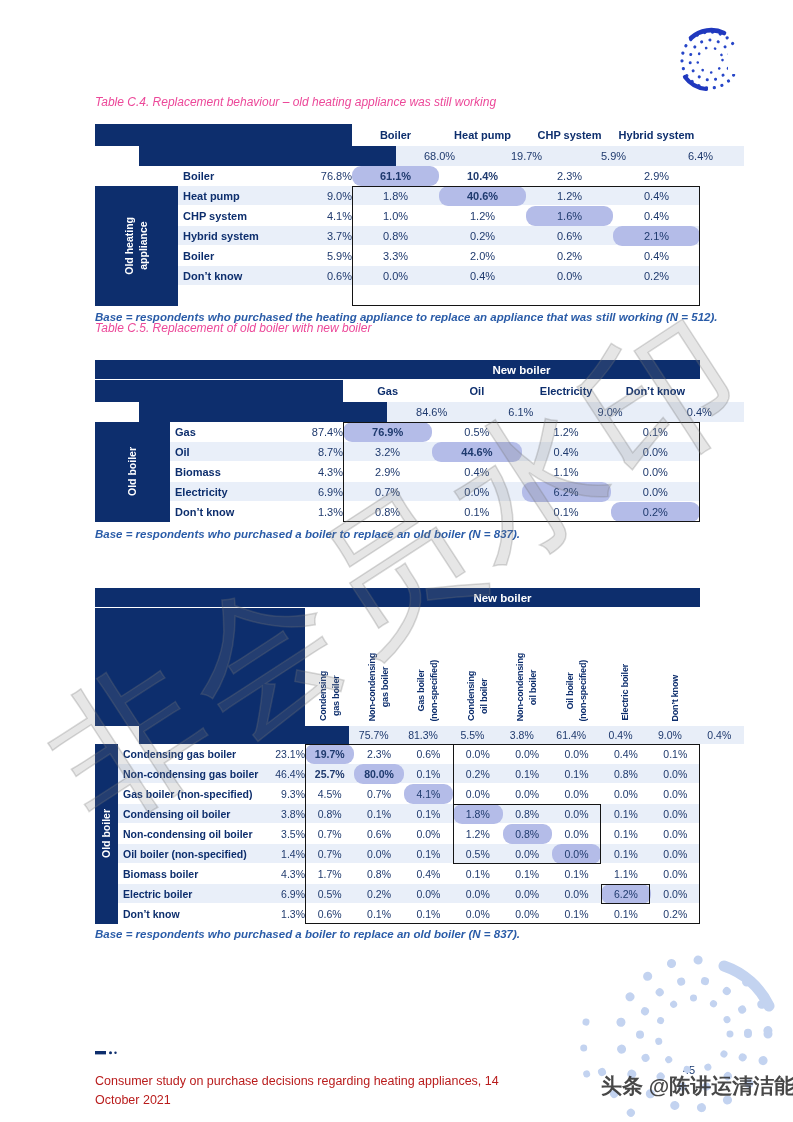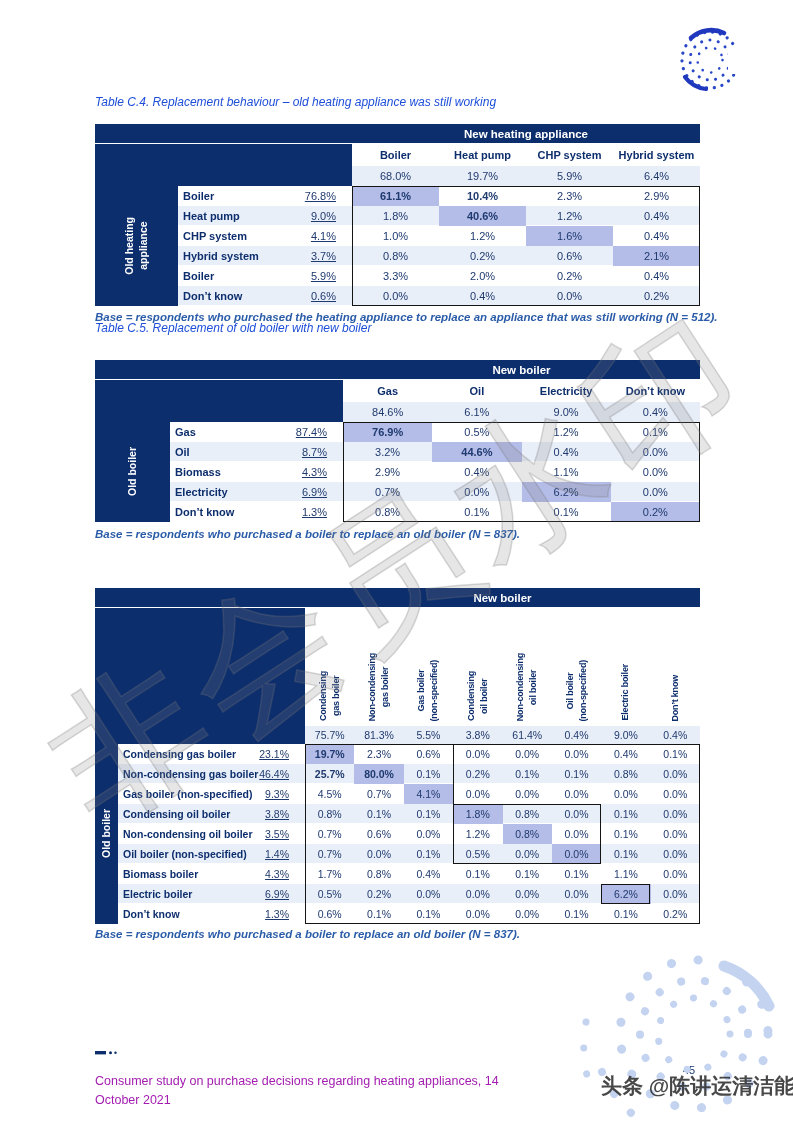--- a/index.html
+++ b/index.html
@@ -6,21 +6,21 @@
   html,body { width:793px; height:1122px; }
   body {
     position:relative; overflow:hidden; background:#ffffff;
     font-family:"Liberation Sans", sans-serif; color:#17376E;
   }
   .abs { position:absolute; }
 
   
   .tbl-title {
     position:absolute; left:95px; width:610px;
-    font-size:12px; font-style:italic; color:#1d4ed8;
+    font-size:12px; font-style:italic; color:#ec4899;
   }
   .base-note {
     position:absolute; left:95px; width:640px;
     font-size:11.5px; font-style:italic; color:#2A5CA8;font-weight:bold;
   }
 
   
   .tbl { position:absolute; width:605px; }
   .t-band {
     position:relative; height:20px; background:var(--navy);
@@ -40,42 +40,42 @@
   .t-colhead {
     width:var(--colw); flex-shrink:0; background:#fff;
     display:flex; align-items:center; justify-content:center;
     font-weight:700; font-size:11px; color:var(--navy); text-align:center;
   }
   .t-colhead.rot { align-items:flex-end; padding-bottom:5px; overflow:hidden; }
   .t-colhead.rot span {
     writing-mode:vertical-rl; transform:rotate(180deg);
     white-space:pre-line; font-size:9px; line-height:1.45; letter-spacing:-0.2px;
   }
-  .t-totals-row { display:flex; height:var(--toth); box-shadow: inset 0 -1px 0 #fff; }
+  .t-totals-row { display:flex; height:var(--toth); box-shadow: inset 0 -1px 0 #fff; margin-left: 44px; }
   .t-total-cell {
     width:var(--colw); flex-shrink:0; background:#E8EEF8;
     display:flex; align-items:center; justify-content:center;
     font-size:var(--fs); color:#1F3A6E;
   }
   .t-row { display:flex; height:20px; background:#fff; box-shadow: inset 0 -1px 0 #fff; }
   .t-row.alt { background:#E9EFF9; }
   .t-strip-space { width:var(--strip); flex-shrink:0; }
   .t-label {
     width:var(--label); flex-shrink:0; display:flex; align-items:center;
     padding-left:5px; font-weight:700; font-size:var(--fs); color:var(--navy);
   }
   .t-share {
     width:var(--share); flex-shrink:0; display:flex; align-items:center;
-    justify-content:flex-end; padding-right:16px; font-size:var(--fs); color:#1F3A6E;text-decoration:underline;
+    justify-content:flex-end; padding-right:0; font-size:var(--fs); color:#1F3A6E;
   }
   .t-cell {
     width:var(--colw); flex-shrink:0; display:flex; align-items:center;
     justify-content:center; font-size:var(--fs); color:#1F3A6E;
   }
-  .t-cell.hl { background:#B4BCE8; }
+  .t-cell.hl { background:#B4BCE8;border-radius:9px; }
   .t-cell.b  { font-weight:700; }
 
   .strip {
     position:absolute; left:0; width:var(--strip); background:var(--navy); z-index:2;
     display:flex; align-items:center; justify-content:center;
   }
   .strip span {
     writing-mode:vertical-rl; transform:rotate(180deg);
     color:#fff; font-weight:700; font-size:10.5px; text-align:center;
     white-space:pre-line; line-height:1.35;
@@ -91,21 +91,21 @@
     font-size:150px; font-weight:400; letter-spacing:8px;
     color:rgba(130,130,130,0.20); -webkit-text-stroke:1.5px rgba(120,120,120,0.28);
     z-index:10; pointer-events:none; white-space:nowrap;
   }
   .wm-bottom {
     position:absolute; left:601px; top:1072px; z-index:12;
     font-size:21px; font-weight:700; color:rgba(45,45,45,0.88); white-space:nowrap;
   }
   .footer-text {
     position:absolute; left:95px; top:1072px; width:440px;
-    font-size:12.5px; line-height:1.55; color:#a21caf;
+    font-size:12.5px; line-height:1.55; color:#b91c1c;
   }
   .page-num { position:absolute; left:683px; top:1064px; font-size:11px; color:#17376E; }
   .footer-mark { position:absolute; left:95px; top:1049px; }
 </style>
 </head>
 <body>
 
 <svg class="abs" style="left:668px; top:16px;" width="84" height="84" viewBox="0 0 84 84">
   <g stroke="#2746C8" fill="none">
     <circle cx="42" cy="44" r="28" stroke-width="3.2" stroke-linecap="round" stroke-dasharray="0.1 7.8"></circle>
@@ -113,23 +113,20 @@
     <circle cx="42" cy="44" r="12.5" stroke-width="2.6" stroke-linecap="round" stroke-dasharray="0.1 9"></circle>
   </g>
   <rect x="60" y="30" width="26" height="28" fill="#ffffff"></rect>
   <path d="M 23 22 A 30 30 0 0 1 56 17" stroke="#2038BE" stroke-width="4.6" fill="none" stroke-linecap="round"></path>
   <path d="M 17 61 A 30 30 0 0 0 38 73" stroke="#2038BE" stroke-width="4.2" fill="none" stroke-linecap="round"></path>
 </svg>
 
 <div class="tbl-title" style="top:95px;">Table C.4. Replacement behaviour – old heating appliance was still working</div>
 
 <div class="tbl" id="t4" style="left:95px; top:124px; height:182px; --navy:#0D2E6D; --strip:83px; --label:122px; --share:52px; --colw:87px; --headh:22px; --toth:20px; --fs:11px;">
-  <div class="t-band">
-      <span>New heating appliance</span>
-    </div>
   <div class="t-rows">
       <div class="t-colhead-row">
         <div class="t-left-fill"></div>
         <div class="t-colhead">
           <span>Boiler</span>
         </div>
         <div class="t-colhead">
           <span>Heat pump</span>
         </div>
         <div class="t-colhead">

